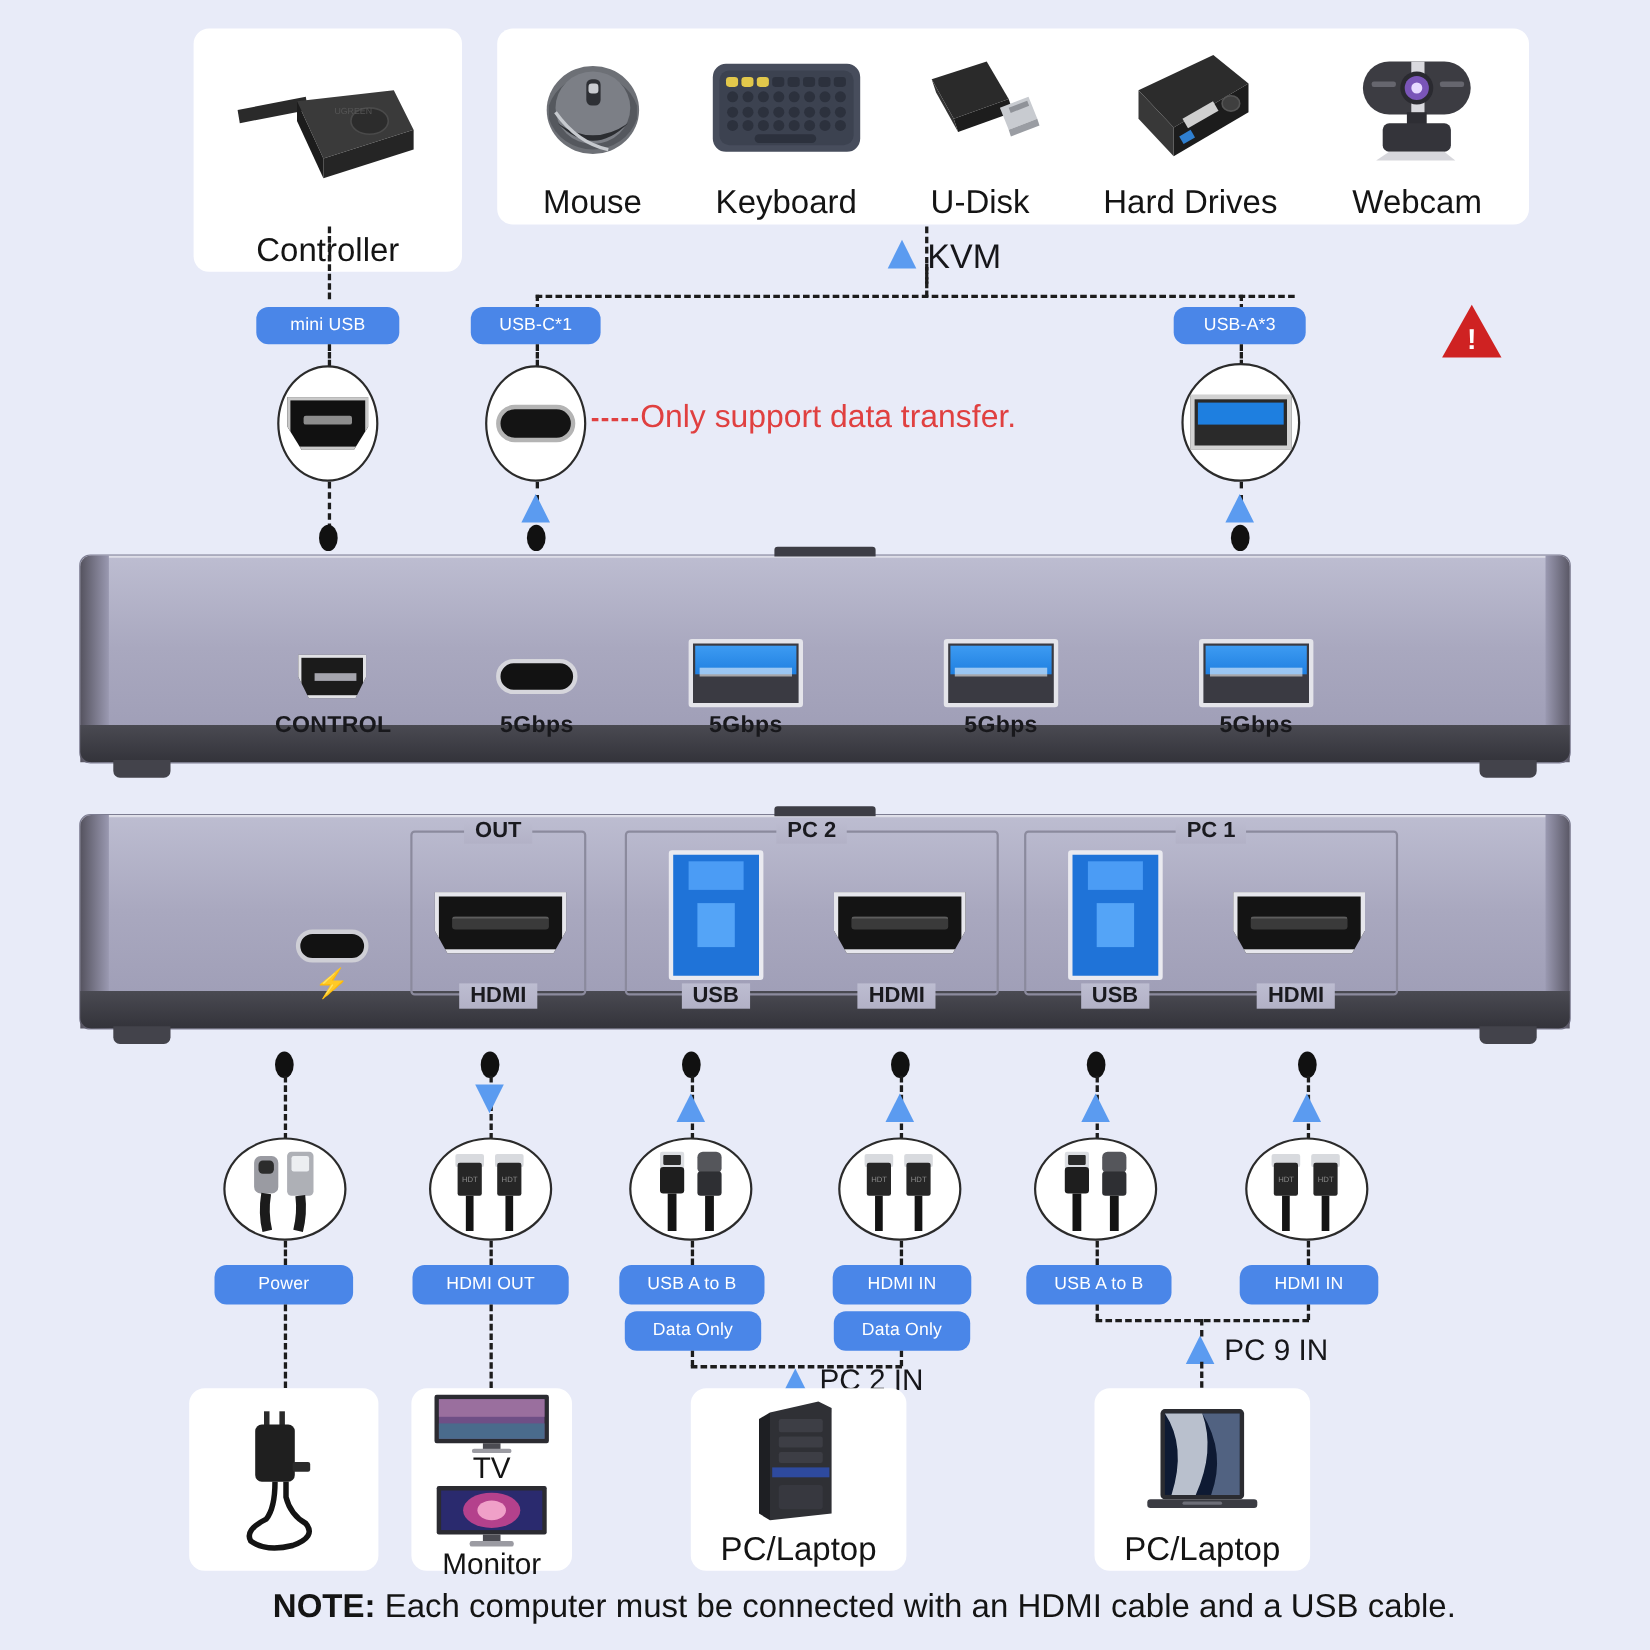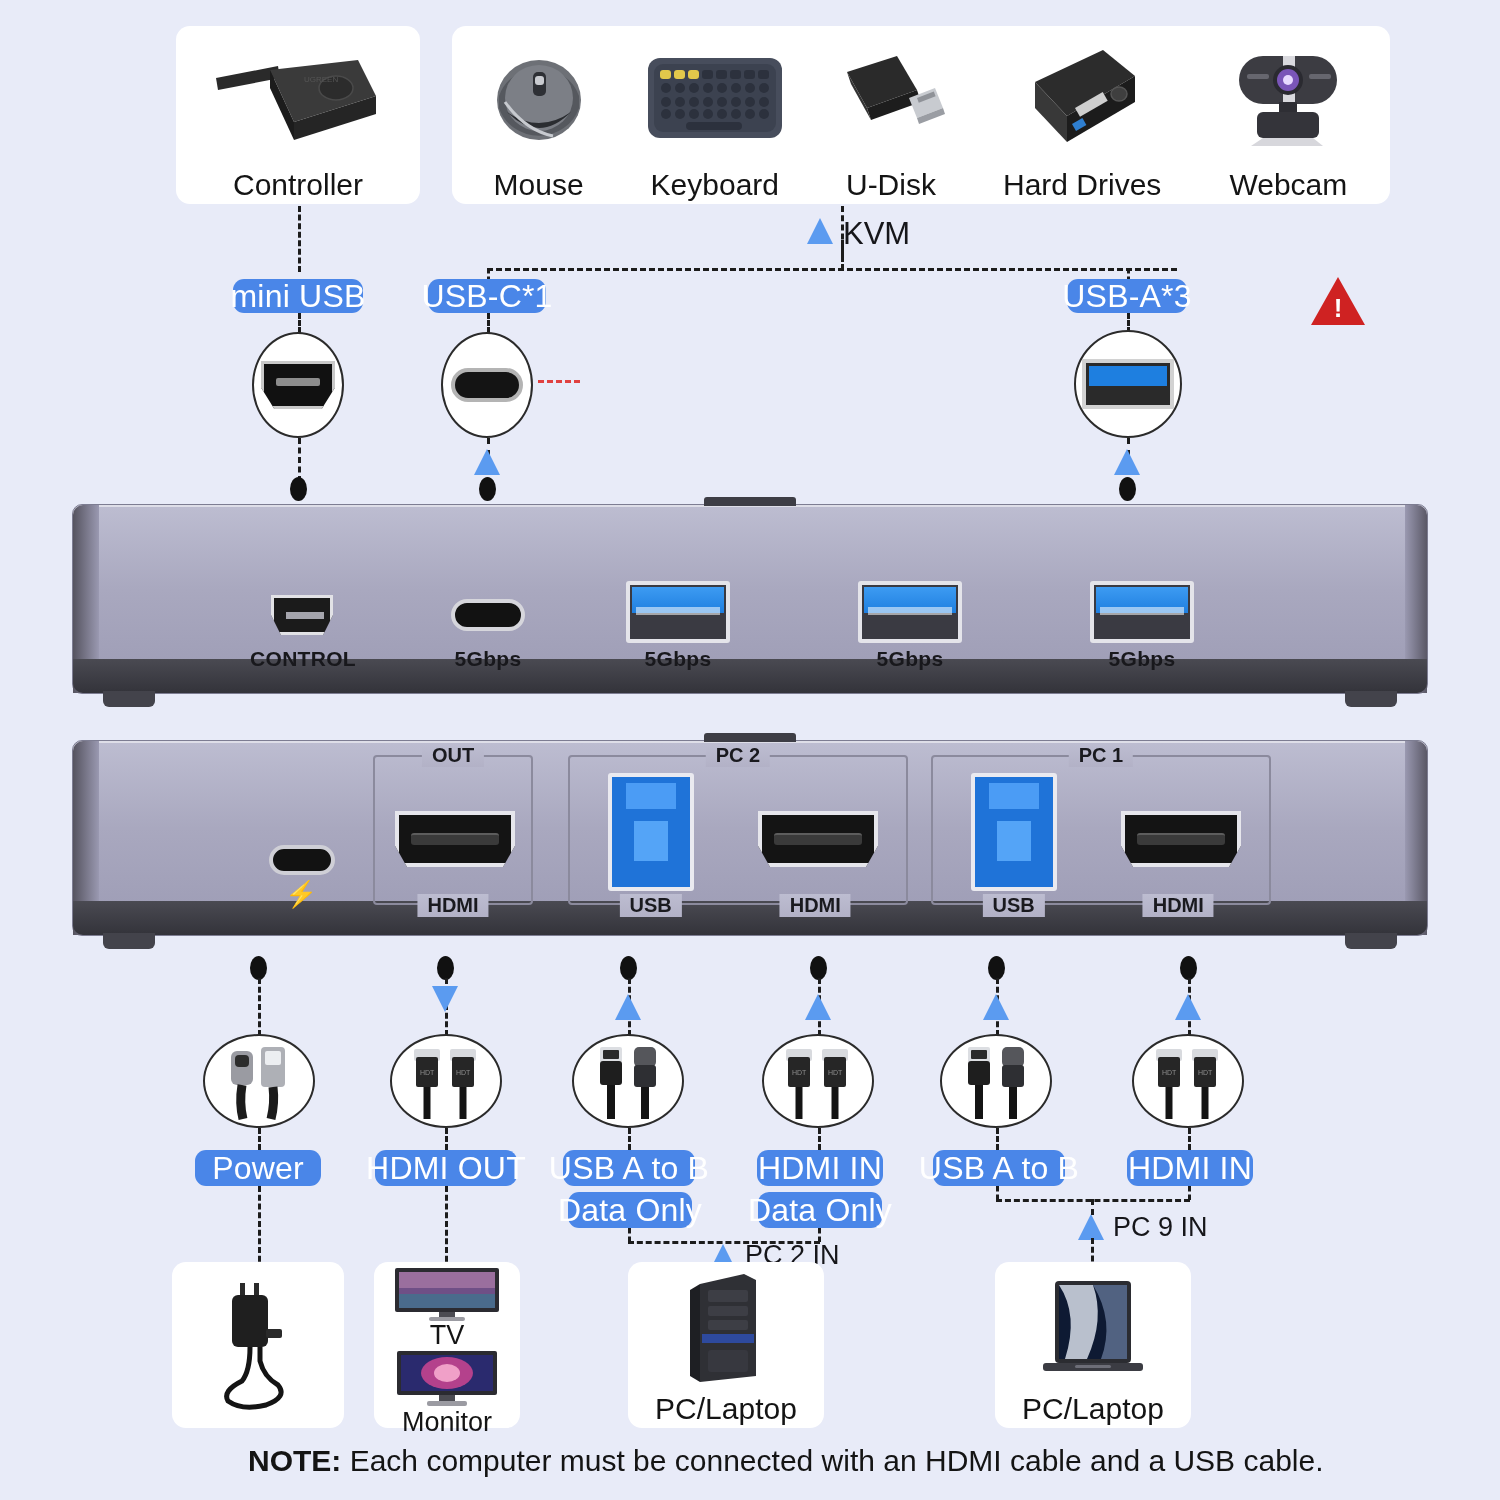--- a/index.html
+++ b/index.html
@@ -30,21 +30,21 @@
   .devlabel {
     font-size: 30px; color: #141414; line-height: 1.0;
     padding-bottom: 4px; white-space: nowrap;
   }
 
   
   .pill {
     background: #4a86e8;
     color: #ffffff;
     border-radius: 11px;
-    font-size: 32px;
+    font-size: 16px;
     display: flex; align-items: center; justify-content: center;
     white-space: nowrap;
     letter-spacing: .2px;
   }
 
   
   .vdash { border-left: 3px dashed #1c1c1c; width: 0; }
   .hdash { border-top: 3px dashed #1c1c1c; height: 0; }
 
   .dot {
@@ -233,21 +233,21 @@
   .note b { font-weight: bold; }
 
   
   .art svg { display:block; }
 </style>
 </head>
 <body>
 
 <div class="stage">
 
-  <div class="card abs" style="left:176px; top:26px; width:244px; height:178px;">
+  <div class="card abs" style="left:176px; top:26px; width:244px; height:221px;">
     <div class="devcell" style="width:100%;">
       <div class="art">
         <svg width="180" height="100" viewBox="0 0 180 100">
           <path d="M8 30 L70 18 L72 30 L10 42 Z" fill="#2a2a2a"></path>
           <path d="M62 22 L150 12 L168 48 L86 74 Z" fill="#3a3a3a"></path>
           <path d="M86 74 L168 48 L168 66 L86 92 Z" fill="#252525"></path>
           <path d="M62 22 L86 74 L86 92 L62 40 Z" fill="#1c1c1c"></path>
           <ellipse cx="128" cy="40" rx="17" ry="12" fill="#2c2c2c" stroke="#4a4a4a" stroke-width="1.5"></ellipse>
           <text x="96" y="34" font-size="8" fill="#555" font-family="Liberation Sans, sans-serif">UGREEN</text>
         </svg>
@@ -397,20 +397,21 @@
 
   <div class="bubble oval abs" style="left:441px; top:332px; width:92px; height:106px;">
     <div class="p-typec"></div>
   </div>
 
   <div class="bubble oval abs" style="left:1074px; top:330px; width:108px; height:108px;">
     <div class="p-usba"></div>
   </div>
 
   <div class="reddash" style="left:538px; top:380px; width:42px;"></div>
+  <div class="redtext" style="left:582px; top:363px;">Only support data transfer.</div>
 
   <div class="warn-tri abs" style="left:1311px; top:277px;"></div>
   <div class="warn-bang" style="left:1338px; top:293px;">!</div>
 
   <div class="vdash abs" style="left:298px; top:438px; height:44px;"></div>
   <div class="dot abs" style="left:290px; top:477px;"></div>
 
   <div class="vdash abs" style="left:487px; top:438px; height:18px;"></div>
   <div class="tri-up abs" style="left:474px; top:449px;"></div>
   <div class="dot abs" style="left:479px; top:477px;"></div>

